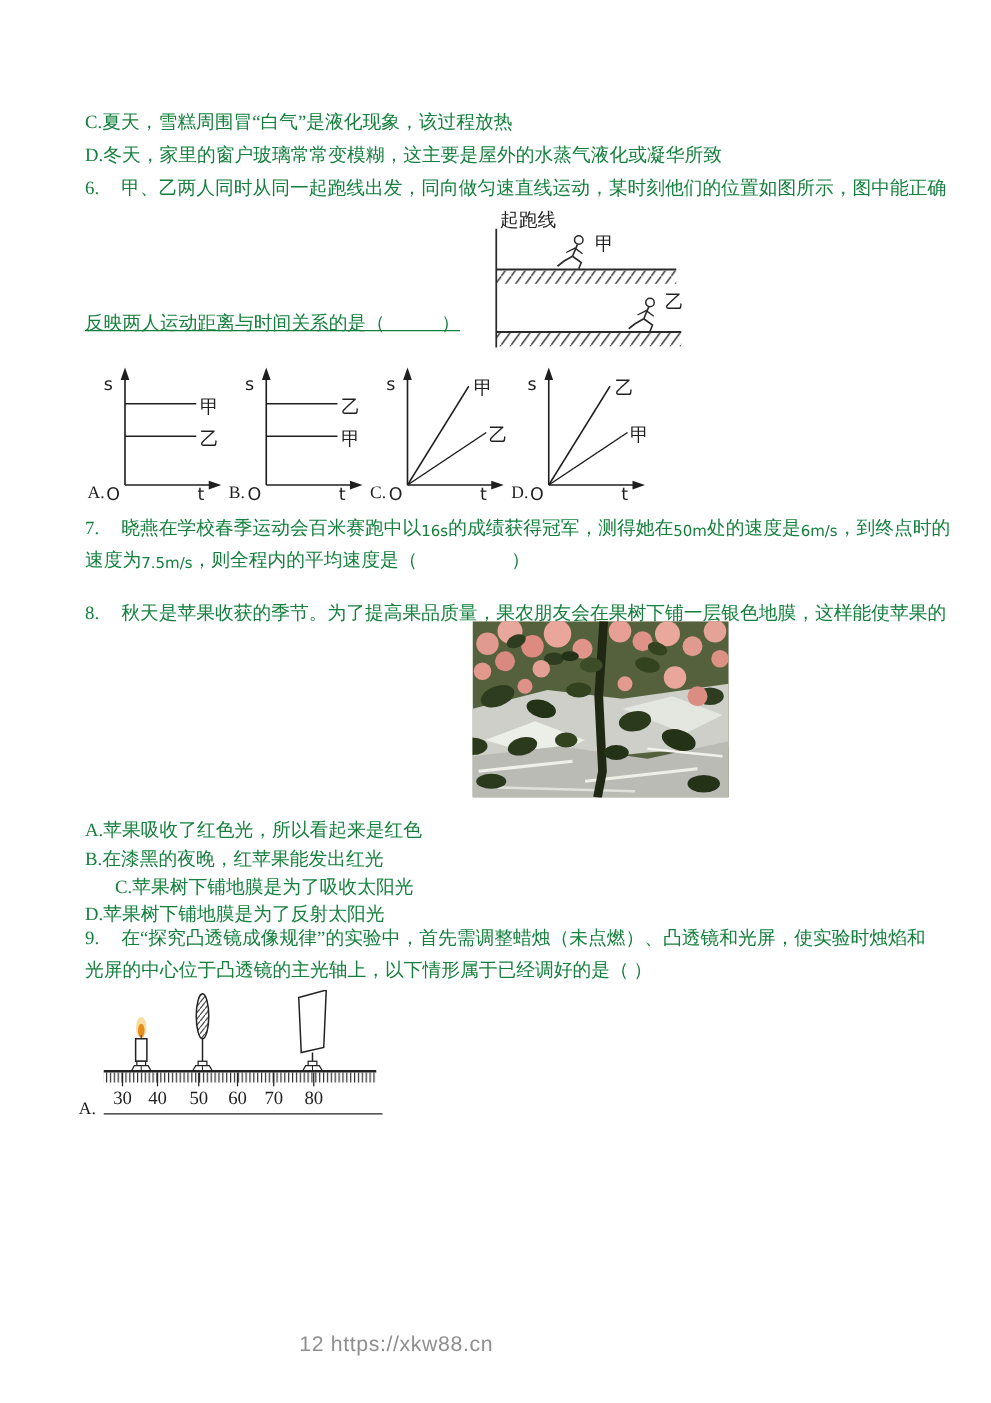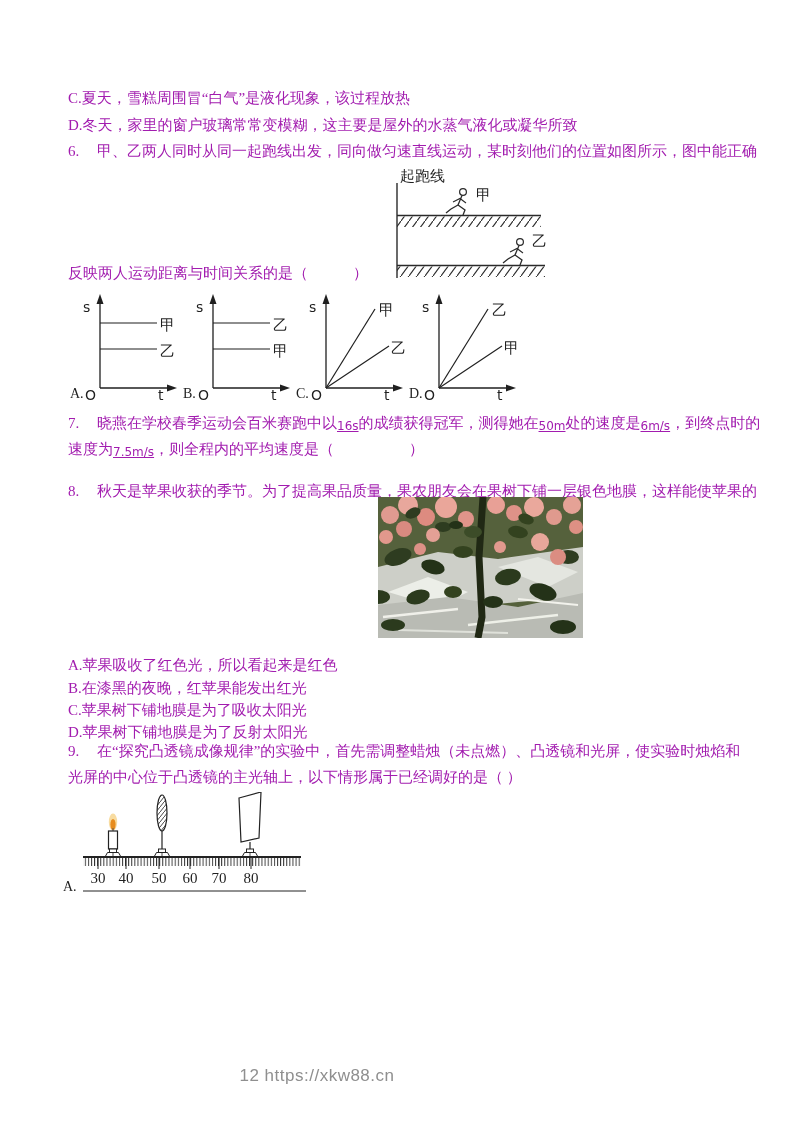--- a/index.html
+++ b/index.html
@@ -5,41 +5,41 @@
   * { margin:0; padding:0; box-sizing:border-box; }
   html,body { background:#ffffff; }
   body {
     width:793px; height:1122px;
     font-family:"Liberation Serif","DejaVu Serif",serif;
     color:#1f1f1f;
   }
   .page { position:relative; width:793px; height:1122px; overflow:hidden; background:#fff; }
   .tline {
     position:absolute; left:68px;
-    font-size:15px; line-height:20px; white-space:nowrap; color:#a21caf;
+    font-size:15px; line-height:20px; white-space:nowrap; color:#15803d;
   }
   .qnum { display:inline-block; margin-right:14px; }
   .fv {
     font-family:"DejaVu Sans","Liberation Sans",sans-serif;
-    font-size:12px; vertical-align:-1.5px;text-decoration:underline;
+    font-size:12px; vertical-align:-1.5px;
   }
   .pair { margin-right:3px; }
   .pair .fv { font-size:12.5px; }
   .l-c  { top:88px; }
   .l-d  { top:115px; }
   .l-q6 { top:141px; }
-  .l-q6b{ top:263px; }
+  .l-q6b{ top:249px;text-decoration:underline; }
   .l-q7a{ top:413px; }
   .l-q7b{ top:439px; }
   .l-q7o{ top:461px; }
   .l-q8a{ top:481px; }
   .l-q8b{ top:630px; }
   .l-q8o1{ top:655px; }
   .l-q8o2{ top:678px; }
-  .l-q8o3{ top:700px; }
+  .l-q8o3{ top:700px;margin-left:24px; }
   .l-q8o4{ top:722px; }
   .l-q9a{ top:741px; }
   .l-q9b{ top:767px;text-align:center; }
   .race-diagram { position:absolute; left:393px; top:166px; }
   .graphs-row { position:absolute; left:70px; top:289px; display:flex; }
   .graph-block { width:113px; height:112px; }
   .orchard { position:absolute; left:378px; top:497px; width:205px; height:141px; }
   .bench-diagram { position:absolute; left:60px; top:792px; }
   .footer {
     position:absolute; left:0; top:1066px; width:634px; text-align:center;

